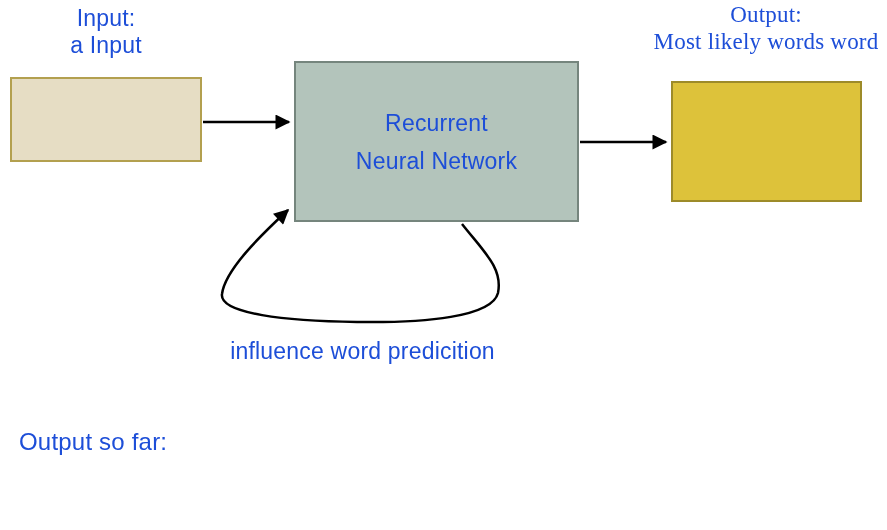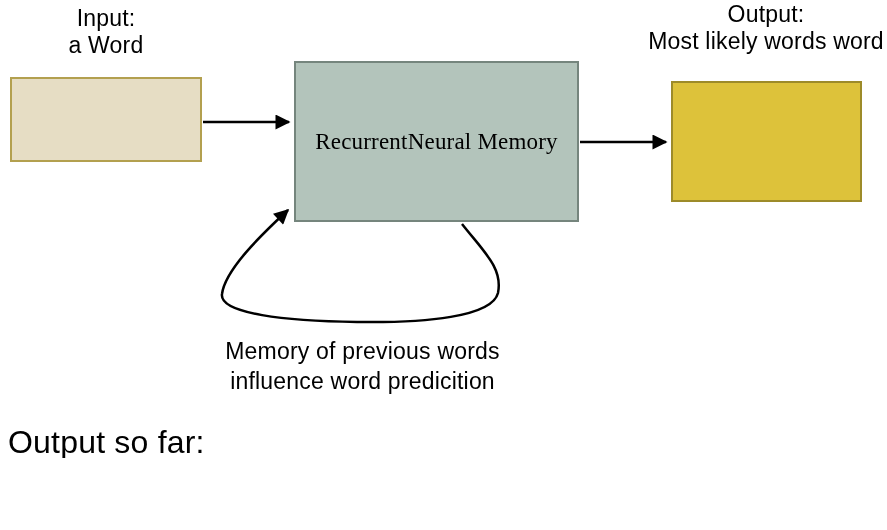--- a/index.html
+++ b/index.html
@@ -6,44 +6,44 @@
     margin: 0;
     padding: 0;
     background: #ffffff;
   }
   .canvas {
     position: relative;
     width: 887px;
     height: 458px;
     background: #ffffff;
     font-family: "Liberation Sans", sans-serif;
-    color: #000000;
+    color: #1d4ed8;
     overflow: hidden;
   }
   .label {
     position: absolute;
     font-size: 23px;
     line-height: 27px;
     text-align: center;
     white-space: nowrap;
     letter-spacing: 0.2px;
   }
   .label-input   { left: 10px;  top: 5px;  width: 192px; }
   .label-model   { left: 294px; top: 5px;  width: 285px; }
-  .label-output  { left: 645px; top: 1px;  width: 242px; }
+  .label-output  { left: 645px; top: 1px;  width: 242px; font-family: Liberation Serif, serif; }
 
   .node {
     position: absolute;
     box-sizing: border-box;
     border: 2.5px solid #888;
   }
   .node-input  { left: 10px;  top: 77px; width: 192px; height: 85px; }
   .node-model  { left: 294px; top: 61px; width: 285px; height: 161px;
-                 display: flex; flex-direction: row;
-                 align-items: center; justify-content: center; font-family: Liberation Serif, serif; }
+                 display: flex; flex-direction: column;
+                 align-items: center; justify-content: center; }
   .node-output { left: 671px; top: 81px; width: 191px; height: 121px; }
 
   .model-text {
     font-size: 23px;
     line-height: 38px;
     text-align: center;
     white-space: nowrap;
     letter-spacing: 0.2px;
   }
 
@@ -57,56 +57,56 @@
 
   .label-memory {
     left: 200px;
     top: 336px;
     width: 325px;
     line-height: 30px;
   }
 
   .footer-heading {
     position: absolute;
-    left: 8px;
+    left: 19px;
     top: 428px;
-    font-size: 32px;
+    font-size: 24px;
     line-height: 28px;
     letter-spacing: 0.2px;
   }
   .footer-value {
     position: absolute;
     left: 3px;
     top: 469px;
     font-size: 34px;
     line-height: 38px;
     letter-spacing: 0.3px;
   }
 </style>
 </head>
 <body>
 
 <div class="canvas">
 
   <div class="label label-input">
     <div>Input:</div>
-    <div>a Word</div>
+    <div>a Input</div>
   </div>
 
 
   <div class="label label-output">
     <div>Output:</div>
     <div>Most likely words word</div>
   </div>
 
   <div class="node node-input" style="background-color: rgb(230, 221, 196); border-color: rgb(179, 160, 79);"></div>
 
   <div class="node node-model" style="background-color: rgb(179, 196, 187); border-color: rgb(117, 133, 125);">
     <div class="model-text">Recurrent</div>
-    <div class="model-text">Neural Memory</div>
+    <div class="model-text">Neural Network</div>
   </div>
 
   <div class="node node-output" style="background-color: rgb(221, 194, 58); border-color: rgb(157, 139, 41);"></div>
 
   <svg class="svg-overlay" viewBox="0 0 887 530" xmlns="http://www.w3.org/2000/svg">
     <defs>
       <marker id="arrowhead" viewBox="0 0 10 10" refX="9" refY="5" markerWidth="8" markerHeight="6" orient="auto-start-reverse">
         <path d="M0,0 L10,5 L0,10 z" style="fill: rgb(0, 0, 0);"></path>
       </marker>
     </defs>
@@ -116,19 +116,18 @@
     <line x1="580" y1="142" x2="666" y2="142" stroke="#000" stroke-width="2.5" marker-end="url(#arrowhead)" style="stroke: rgb(0, 0, 0);"></line>
 
     <path d="M 462 224
              C 484 252, 503 268, 498 293
              C 492 317, 425 323, 357 322
              C 287 321, 219 314, 222 294
              C 225 270, 261 235, 288 210" fill="none" stroke="#000" stroke-width="2.5" marker-end="url(#arrowhead)" style="stroke: rgb(0, 0, 0);"></path>
   </svg>
 
   <div class="label label-memory">
-    <div>Memory of previous words</div>
     <div>influence word predicition</div>
   </div>
 
   <div class="footer-heading">Output so far:</div>
 
 </div>
 
 </body></html>

